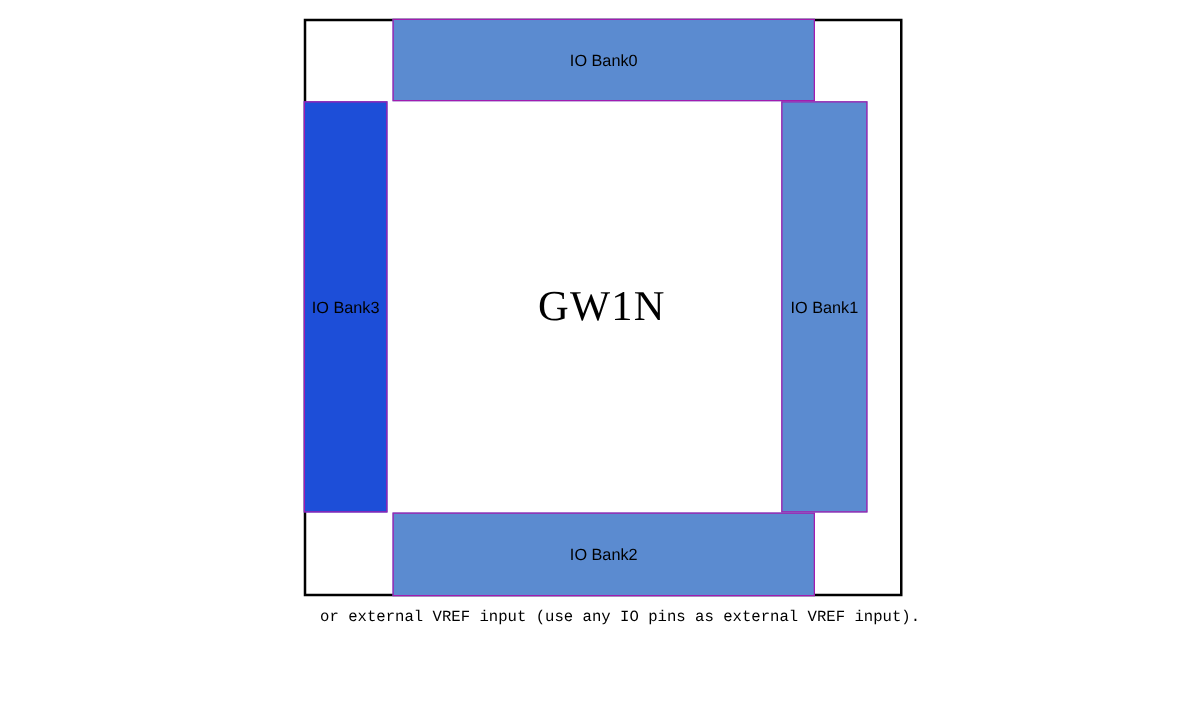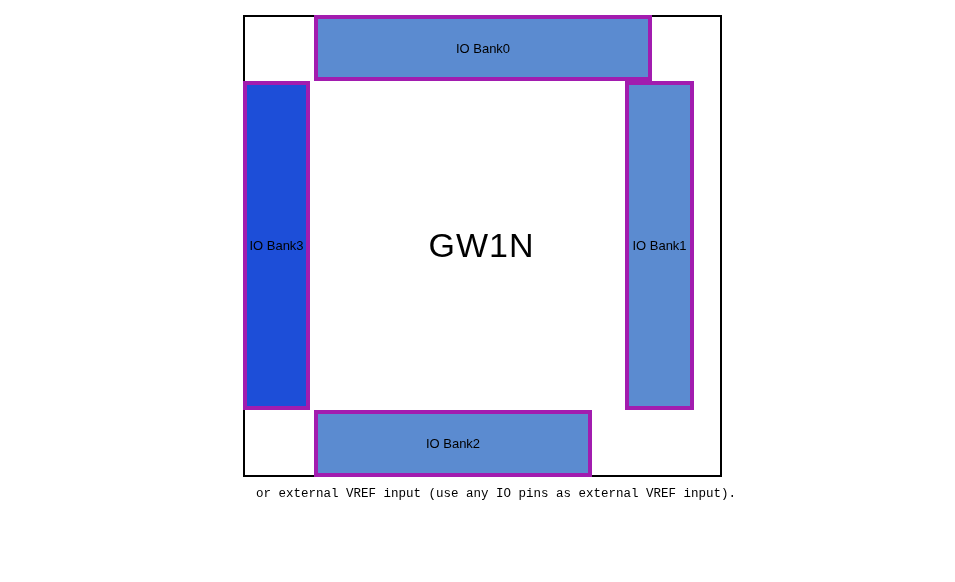--- a/index.html
+++ b/index.html
@@ -20,47 +20,48 @@
     left: 243px;
     top: 15px;
     width: 479px;
     height: 462px;
     border: 2px solid #000000;
     box-sizing: border-box;
     background: #ffffff;
   }
   .bank {
     position: absolute;
-    border: 4px solid #a21caf;
+    border: 1px solid #a21caf;
     box-sizing: border-box;
     display: flex;
     align-items: center;
     justify-content: center;
     font-size: 13px;
     color: #000000;
   }
   .bank-top    { left: 314px; top: 15px;  width: 338px; height: 66px;  }
   .bank-left   { left: 243px; top: 81px;  width: 67px;  height: 329px; }
   .bank-right  { left: 625px; top: 81px;  width: 69px;  height: 329px; }
-  .bank-bottom { left: 314px; top: 410px; width: 278px; height: 67px;  }
+  .bank-bottom { left: 314px; top: 410px; width: 338px; height: 67px;  }
   .chip-center {
     position: absolute;
     left: 310px;
     top: 81px;
     width: 343px;
     height: 329px;
     display: flex;
     align-items: center;
     justify-content: center;
     background: #ffffff;
   }
   .chip-label {
     font-size: 34px;
     color: #000000;
     letter-spacing: 1px;
+    font-family: Liberation Serif, serif;
   }
   .notes {
     position: absolute;
     left: 247px;
     top: 492px;
     width: 460px;
     color: #000000;
   }
   .note-title-row {
     display: flex;

